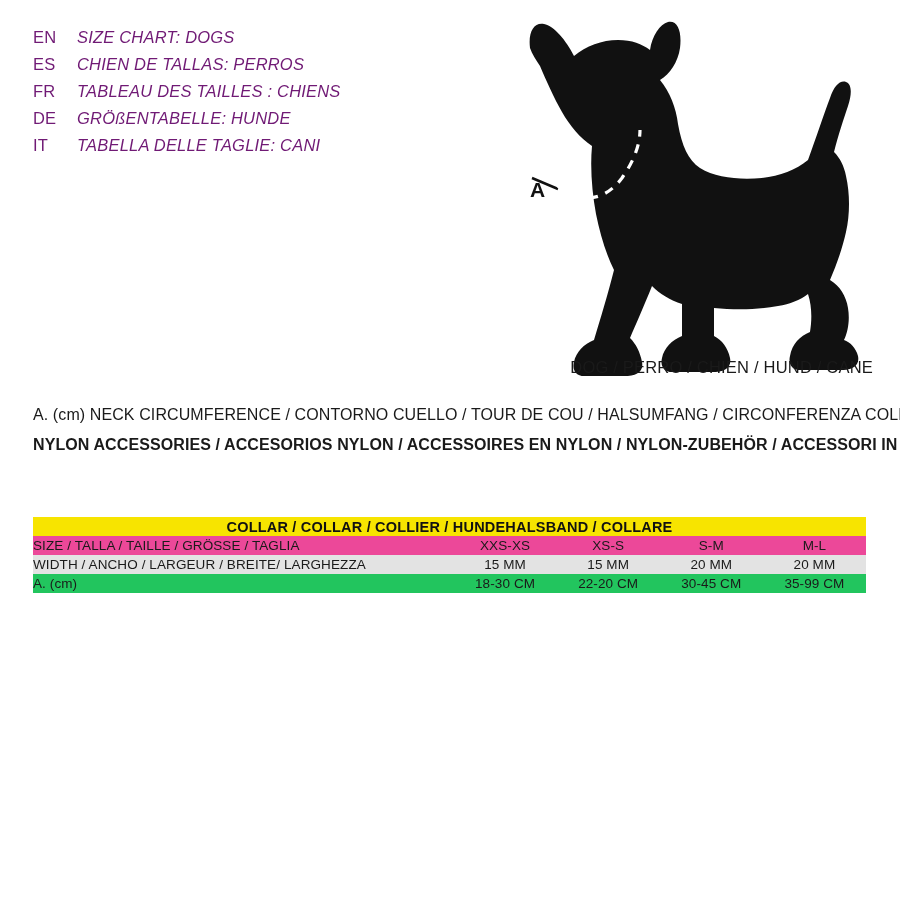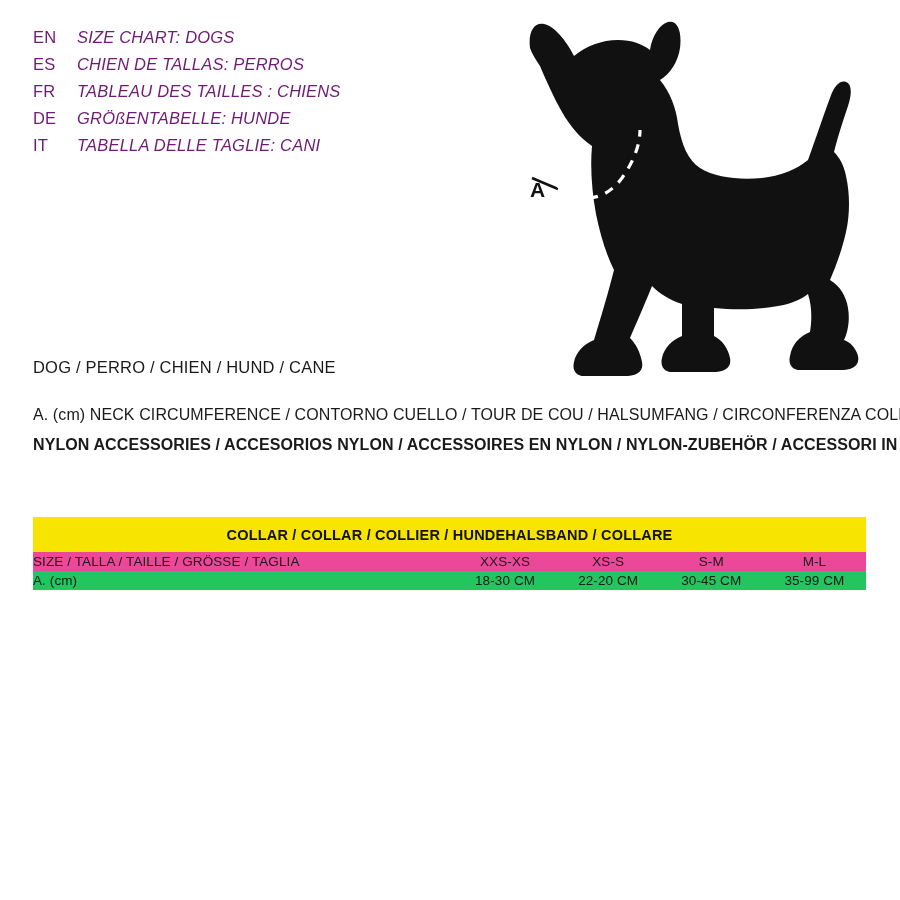--- a/index.html
+++ b/index.html
@@ -66,20 +66,21 @@
     position: absolute;
     left: 33px;
     top: 358px;
     width: 840px;
   }
   .caption-species {
     font-size: 16.5px;
     letter-spacing: 0.2px;
     margin-bottom: 29px;
     white-space: nowrap;
+    text-align: right;
   }
   .caption-measure {
     font-size: 16px;
     letter-spacing: 0.1px;
     margin-bottom: 12px;
     white-space: nowrap;
   }
   .caption-accessories {
     font-size: 16px;
     font-weight: 700;
@@ -104,21 +105,21 @@
   table.size-table th {
     padding: 0;
     margin: 0;
     border: none;
   }
   .banner-cell {
     background: #f7e400;
     color: #111111;
     font-weight: 700;
     text-align: center;
-    height: 35px;
+    height: 19px;
     font-size: 14.5px;
     letter-spacing: 0.2px;
   }
   .row-label {
     background: #e8e8e8;
     padding-left: 10px;
     height: 19px;
     text-align: left;
     white-space: nowrap;
   }
@@ -237,20 +238,27 @@
       <tr>
         <td class="banner-cell" colspan="5">COLLAR / COLLAR / COLLIER / HUNDEHALSBAND / COLLARE</td>
       </tr>
       <tr class="row-shade-a">
         <td class="row-label col-size">SIZE / TALLA / TAILLE / GRÖSSE / TAGLIA</td>
         <td class="val-cell col-v">XXS-XS</td>
         <td class="val-cell col-v">XS-S</td>
         <td class="val-cell col-v">S-M</td>
         <td class="val-cell col-v">M-L</td>
       </tr>
+      <tr class="row-shade-b">
+        <td class="row-label col-size">WIDTH / ANCHO / LARGEUR / BREITE/ LARGHEZZA</td>
+        <td class="val-cell col-v">15 MM</td>
+        <td class="val-cell col-v">15 MM</td>
+        <td class="val-cell col-v">20 MM</td>
+        <td class="val-cell col-v">20 MM</td>
+      </tr>
       <tr class="row-shade-c">
         <td class="row-label col-size">A. (cm)</td>
         <td class="val-cell col-v">18-30 CM</td>
         <td class="val-cell col-v">22-20 CM</td>
         <td class="val-cell col-v">30-45 CM</td>
         <td class="val-cell col-v">35-99 CM</td>
       </tr>
     </tbody>
   </table>
 </div>

